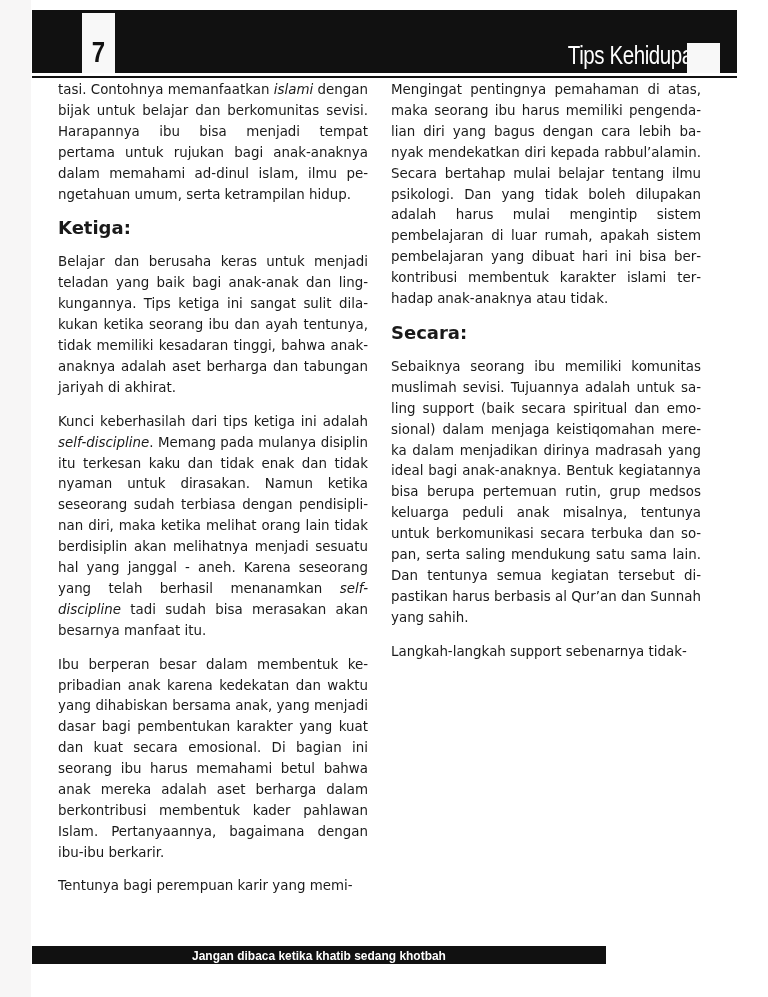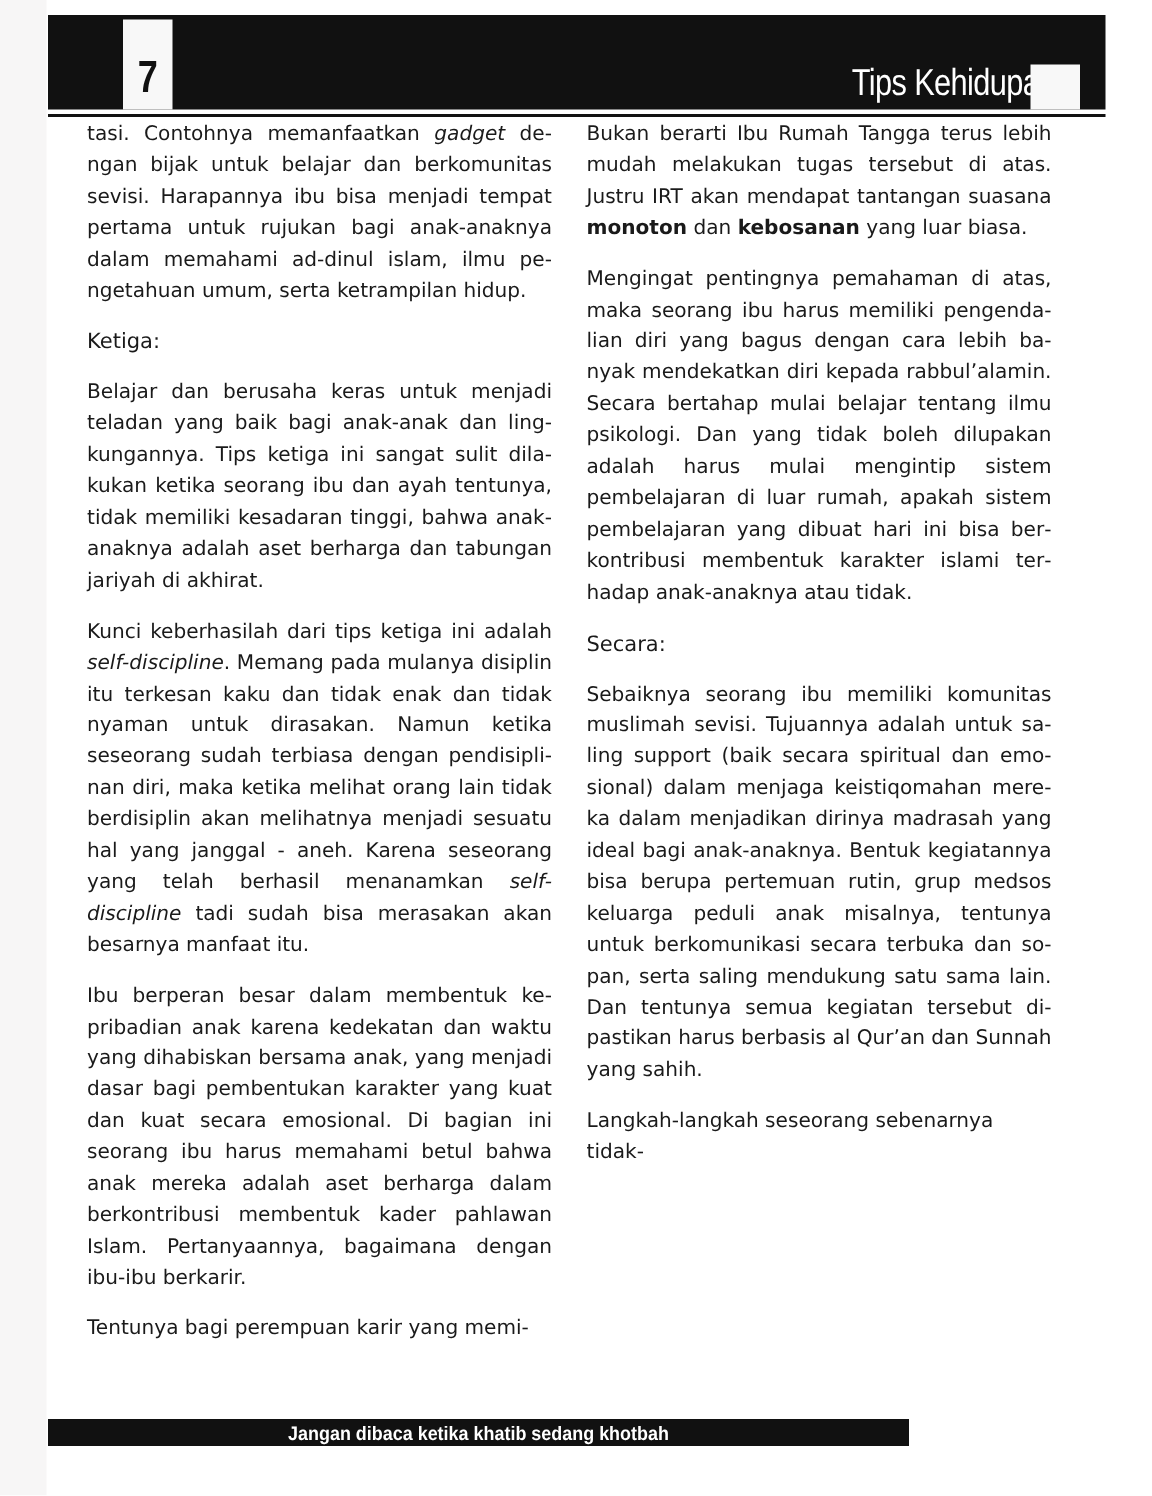--- a/index.html
+++ b/index.html
@@ -44,21 +44,21 @@
     position: absolute; top: 80px; width: 310px;
     font-family: "DejaVu Sans", sans-serif;
     font-size: 13.4px; line-height: 20.9px; text-align: justify;
     hyphens: manual;
   }
   .col.left { left: 58px; }
   .col.right { left: 391px; }
   .col p { margin: 0 0 13px 0; }
   .col p.tight { margin-bottom: 0; margin-top: 12px; }
   .col h3 {
-    margin: 0 0 13px 0; font-size: 14px; line-height: 20.9px; font-weight: normal;
+    margin: 0 0 13px 0; font-size: 18px; line-height: 20.9px; font-weight: bold;
   }
   .col em { font-style: italic; }
   .col b { font-weight: bold; }
   .footer-band {
     position: absolute; left: 32px; top: 946px; width: 574px; height: 18px;
     background: #111;
     display: flex; align-items: center; justify-content: center;
   }
   .footer-text {
     color: #fff; font-family: "Liberation Sans", sans-serif; font-weight: bold;
@@ -72,31 +72,30 @@
 
 <div class="header-band"></div>
 <div class="page-num-box">
   <div class="page-num">7</div>
 </div>
 <div class="section-title">Tips Kehidupan</div>
 <div class="corner-box"></div>
 <div class="header-rule"></div>
 
 <div class="col left">
-  <p><span>tasi. Contohnya memanfaatkan </span><em>gadget</em><span> de­ngan bijak untuk belajar dan berkomunitas sevisi. Harapannya ibu bisa menjadi tempat pertama untuk rujukan bagi anak-anaknya dalam memahami ad-dinul islam, ilmu pe­ngetahuan umum, serta ketrampilan hidup.</span></p>
+  <p><span>tasi. Contohnya memanfaatkan </span><em>islami</em><span> de­ngan bijak untuk belajar dan berkomunitas sevisi. Harapannya ibu bisa menjadi tempat pertama untuk rujukan bagi anak-anaknya dalam memahami ad-dinul islam, ilmu pe­ngetahuan umum, serta ketrampilan hidup.</span></p>
   <h3>Ketiga:</h3>
   <p>Belajar dan berusaha keras untuk menjadi teladan yang baik bagi anak-anak dan ling­kungannya. Tips ketiga ini sangat sulit dila­kukan ketika seorang ibu dan ayah tentunya, tidak memiliki kesadaran tinggi, bahwa anak-anaknya adalah aset berharga dan ta­bungan jariyah di akhirat.</p>
   <p><span>Kunci keberhasilah dari tips ketiga ini adalah </span><em>self-discipline</em><span>. Memang pada mulanya disip­lin itu terkesan kaku dan tidak enak dan ti­dak nyaman untuk dirasakan. Namun ketika seseorang sudah terbiasa dengan pendisipli­nan diri, maka ketika melihat orang lain ti­dak berdisiplin akan melihatnya menjadi se­suatu hal yang janggal - aneh. Karena seseo­rang yang telah berhasil menanamkan </span><em>self-discipline</em><span> tadi sudah bisa merasakan akan besarnya manfaat itu.</span></p>
   <p class="tight">Ibu berperan besar dalam membentuk ke­pribadian anak karena kedekatan dan waktu yang dihabiskan bersama anak, yang menja­di dasar bagi pembentukan karakter yang kuat dan kuat secara emosional. Di bagian ini seorang ibu harus memahami betul bah­wa anak mereka adalah aset berharga da­lam berkontribusi membentuk kader pahla­wan Islam. Pertanyaannya, bagaimana de­ngan ibu-ibu berkarir.</p>
   <p class="tight" style="text-align:left">Tentunya bagi perempuan karir yang memi-</p>
 </div>
 
 <div class="col right">
-  <p><span>Bukan berarti Ibu Rumah Tangga terus lebih mudah melakukan tugas tersebut di atas. Justru IRT akan mendapat tantangan suasa­na </span><b>monoton</b><span> dan </span><b>kebosanan</b><span> yang luar bia­sa.</span></p>
   <p>Mengingat pentingnya pemahaman di atas, maka seorang ibu harus memiliki pengenda­lian diri yang bagus dengan cara lebih ba­nyak mendekatkan diri kepada rabbul’ala­min. Secara bertahap mulai belajar tentang ilmu psikologi. Dan yang tidak boleh dilupa­kan adalah harus mulai mengintip sistem pembelajaran di luar rumah, apakah sistem pembelajaran yang dibuat hari ini bisa ber­kontribusi membentuk karakter islami ter­hadap anak-anaknya atau tidak.</p>
   <h3>Secara:</h3>
   <p>Sebaiknya seorang ibu memiliki komunitas muslimah sevisi. Tujuannya adalah untuk sa­ling support (baik secara spiritual dan emo­sional) dalam menjaga keistiqomahan mere­ka dalam menjadikan dirinya madrasah yang ideal bagi anak-anaknya. Bentuk kegiatan­nya bisa berupa pertemuan rutin, grup med­sos keluarga peduli anak misalnya, tentunya untuk berkomunikasi secara terbuka dan so­pan, serta saling mendukung satu sama lain. Dan tentunya semua kegiatan tersebut di­pastikan harus berbasis al Qur’an dan Sun­nah yang sahih.</p>
-  <p class="tight" style="text-align:left">Langkah-langkah seseorang sebenarnya tidak-</p>
+  <p class="tight" style="text-align:left">Langkah-langkah support sebenarnya tidak-</p>
 </div>
 
 <div class="footer-band">
   <span class="footer-text">Jangan dibaca ketika khatib sedang khotbah</span>
 </div>
 
 </body></html>

